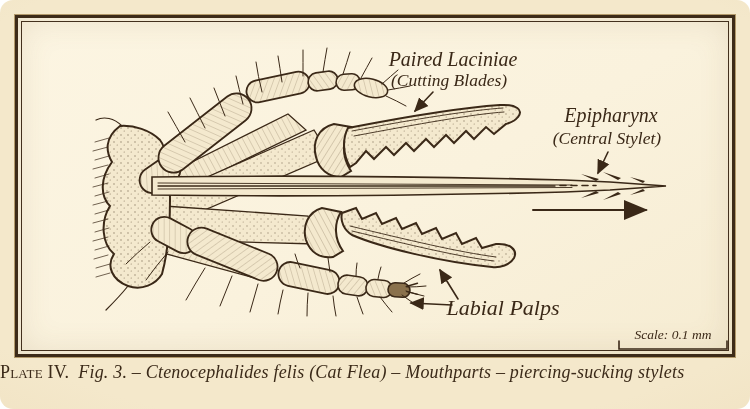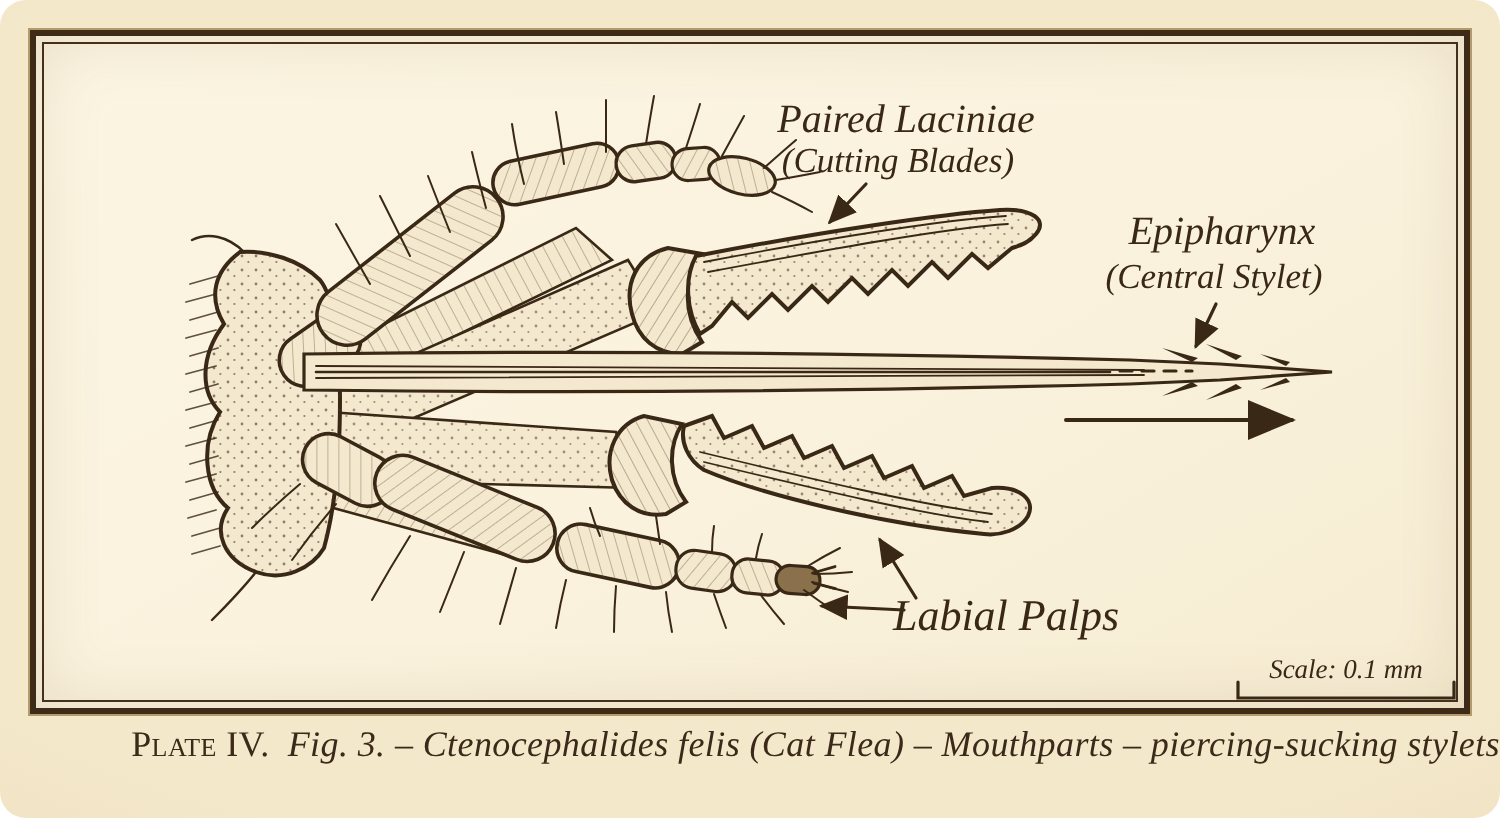--- a/index.html
+++ b/index.html
@@ -18,21 +18,21 @@
   .frame-inner{ position:absolute; inset:3px; border:1.5px solid #43301d; }
   svg.plate-art{ position:absolute; left:0; top:0; }
   .ink{ stroke:#3a2817; fill:none; stroke-linecap:round; }
   .sclerite{ fill:#f4e9ce; stroke:#3a2817; }
   .lbl{ font-family:"Liberation Serif", serif; font-style:italic; fill:#3a2817; text-anchor:middle; }
   .lbl-xl{ font-size:22px; }
   .lbl-lg{ font-size:20px; }
   .lbl-md{ font-size:17.5px; }
   .lbl-sm{ font-size:13.5px; }
   .caption{
-    position:absolute; left:0; right:0; top:362px; text-align:right;
+    position:absolute; left:0; right:0; top:362px; text-align:left;
     color:#3b2a19; font-size:18px; letter-spacing:.2px;
   }
   .cap-plate{ font-variant:small-caps; margin-right:9px; }
   .cap-fig{ font-style:italic; }
 </style>
 </head>
 <body>
 
 <div class="stage">
 

